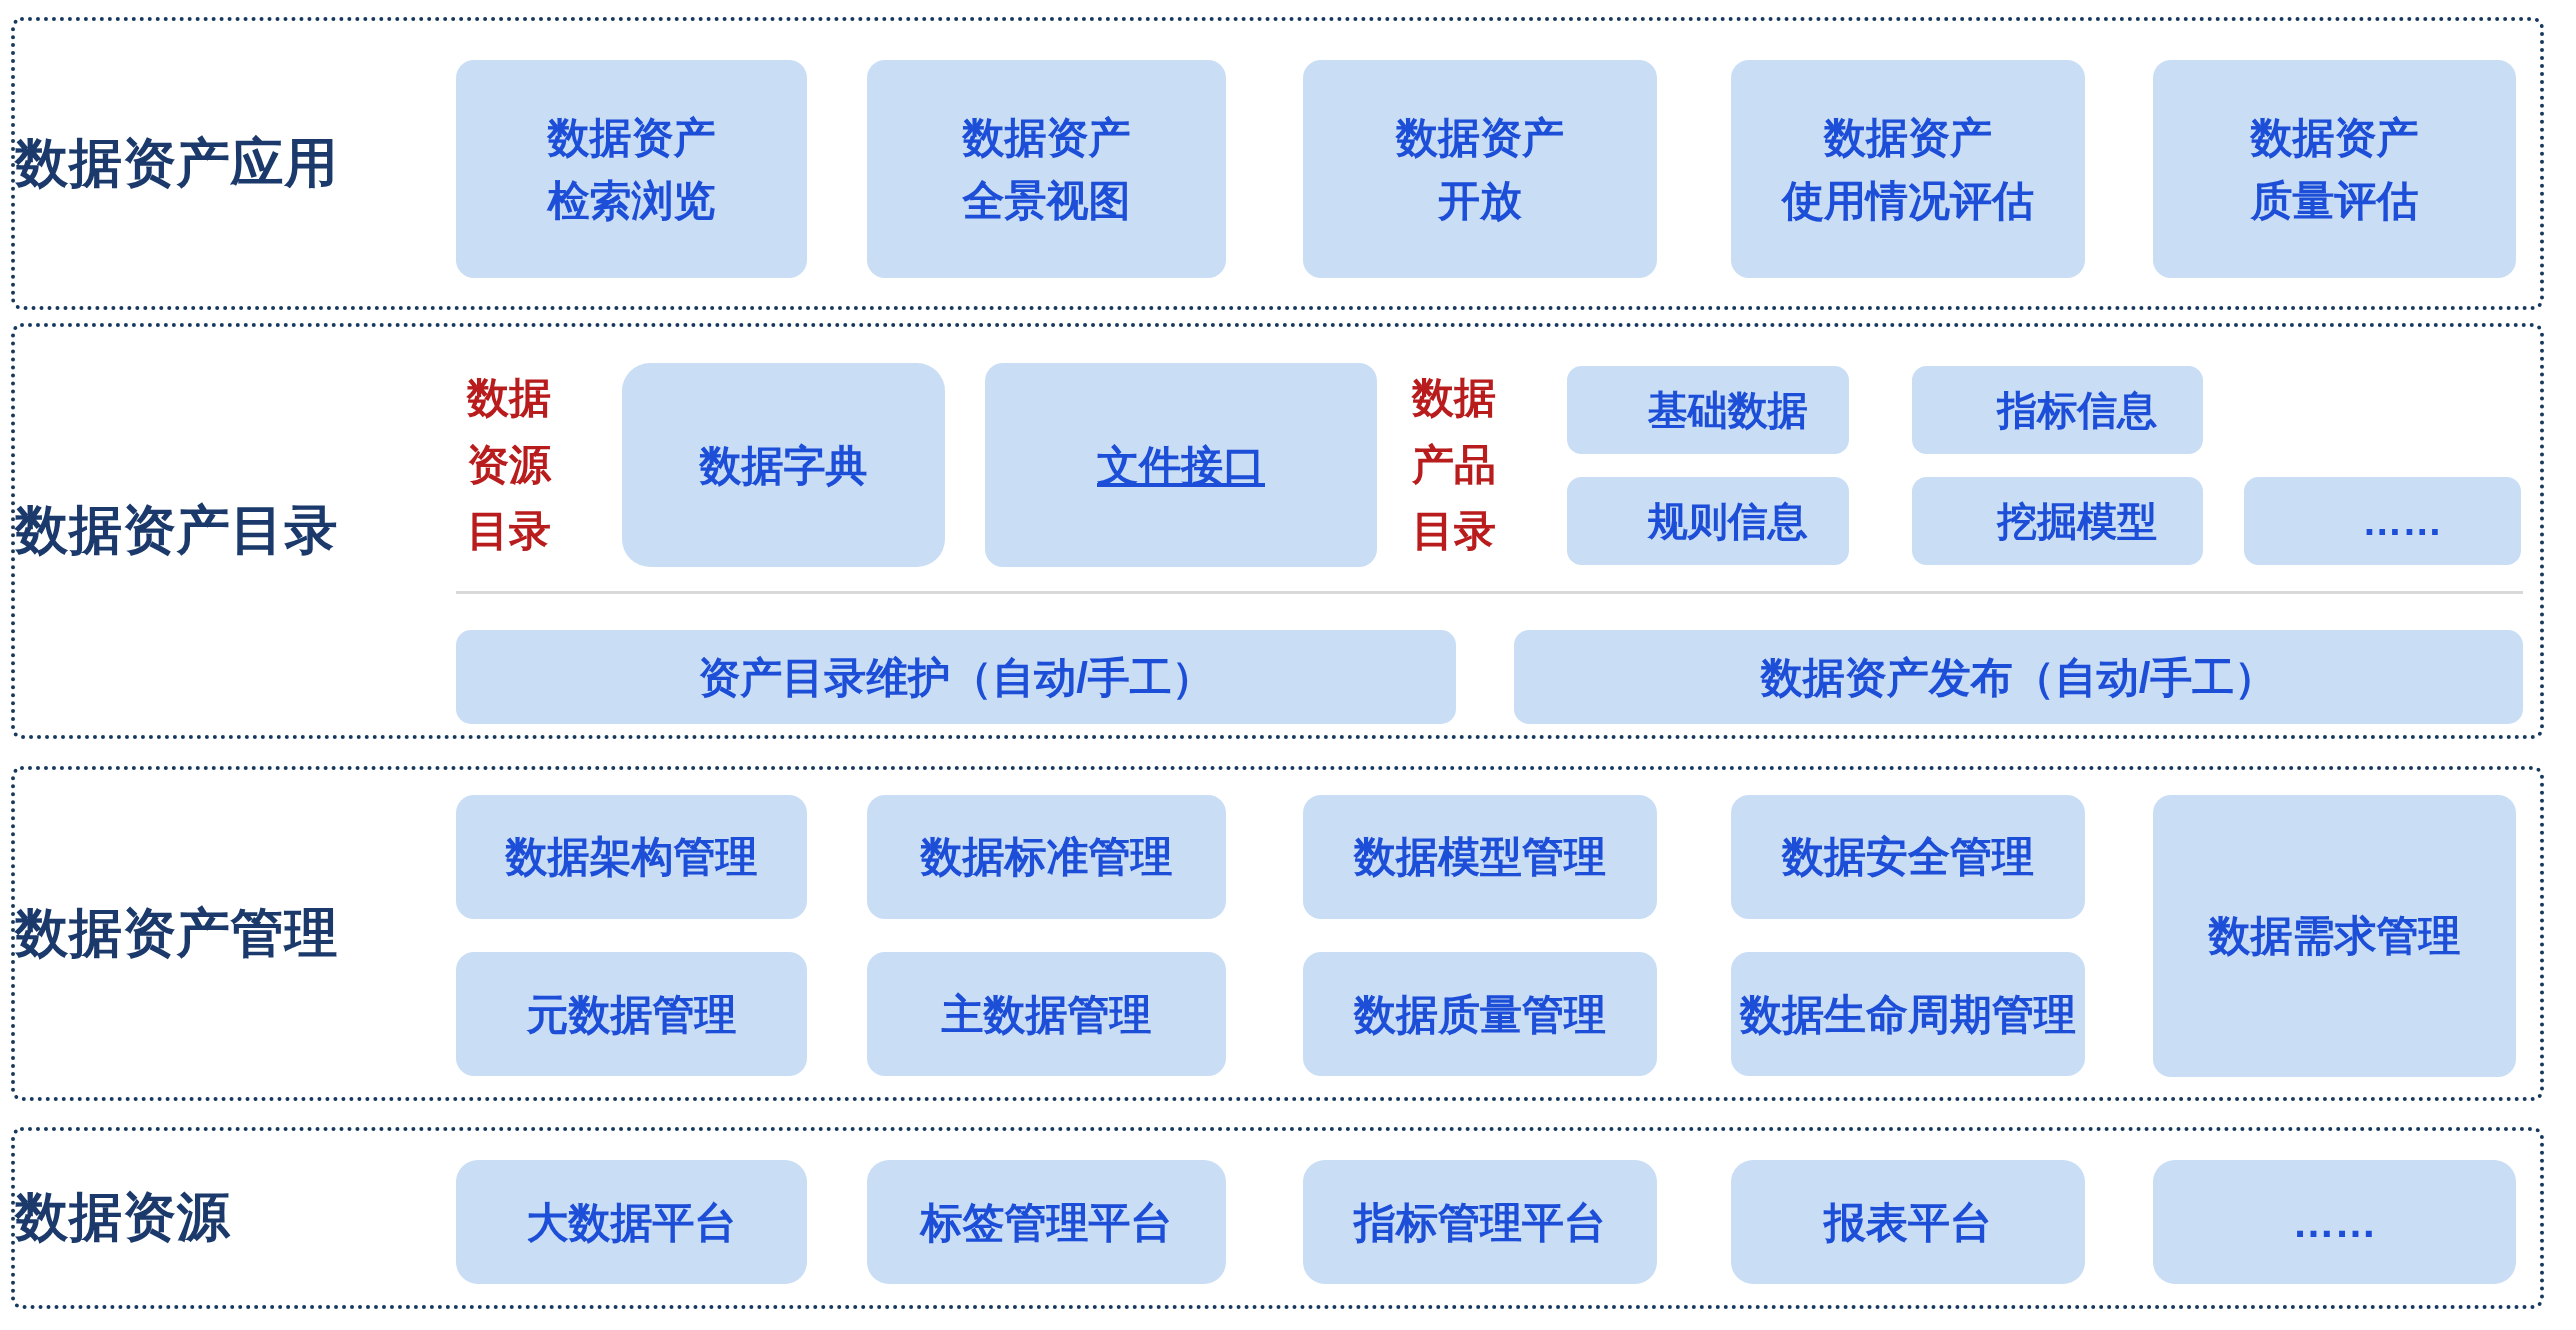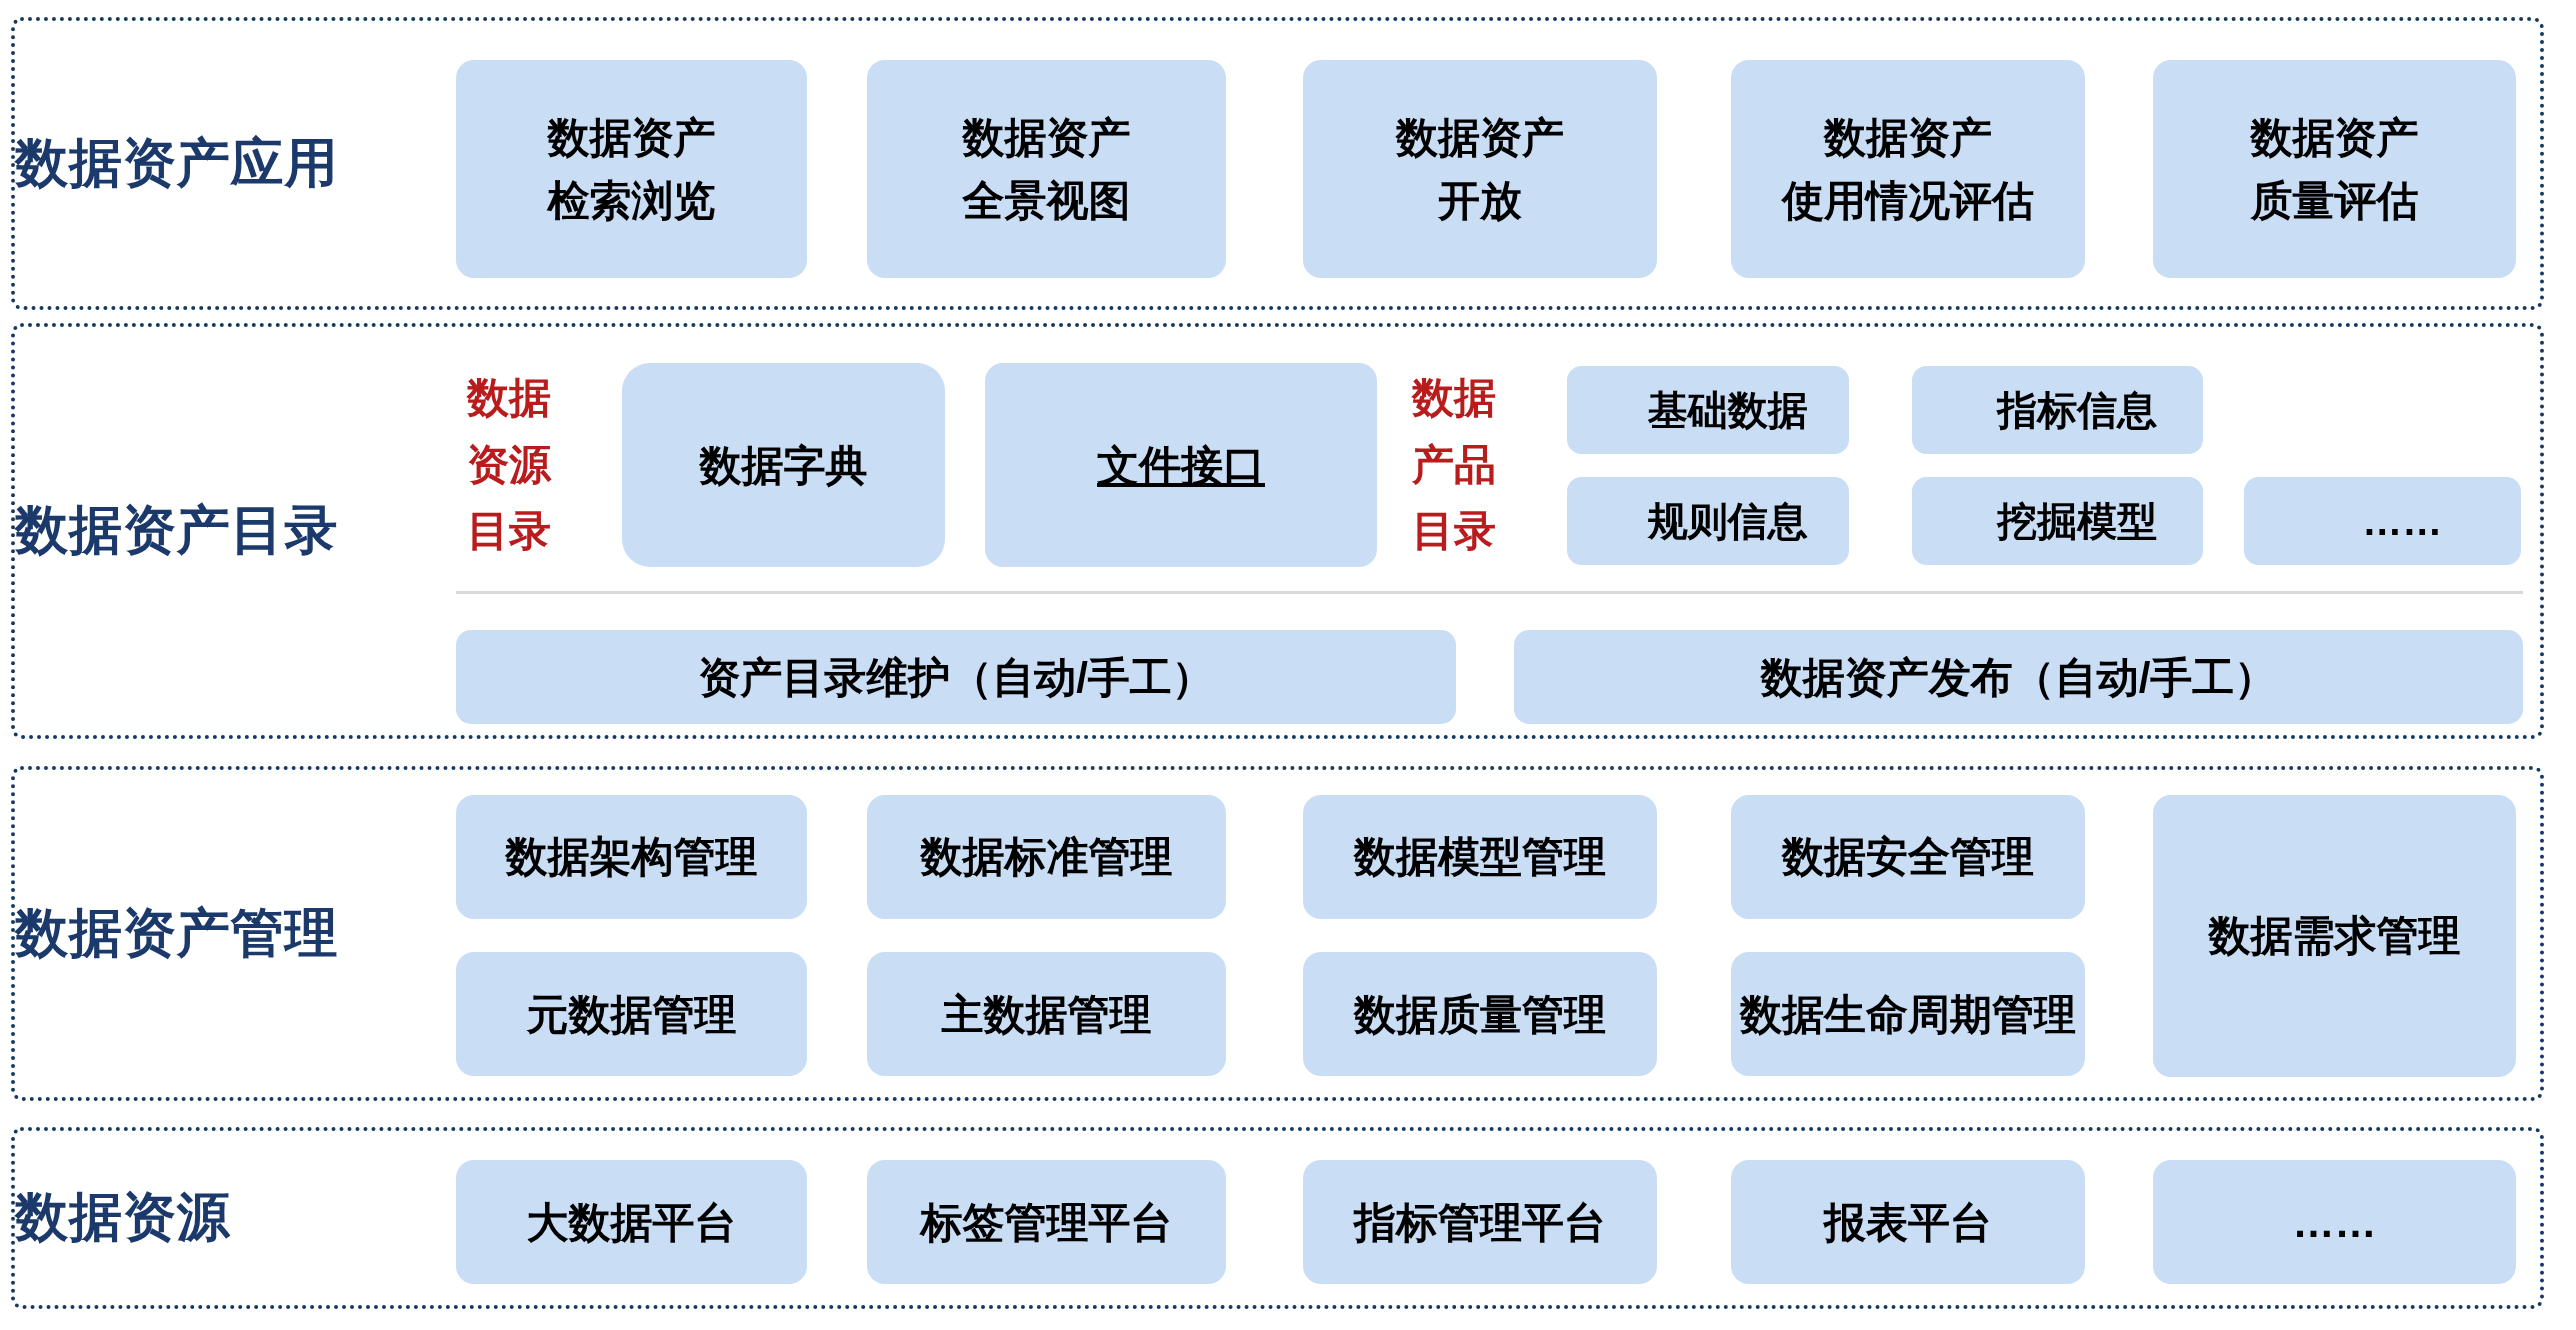--- a/index.html
+++ b/index.html
@@ -23,21 +23,21 @@
     display:flex; align-items:center; justify-content:flex-start;
   }
   .layer-title {
     font-size:53px; font-weight:bold; color:#1B3A6B; letter-spacing:0.9px;
     white-space:nowrap;
   }
 
   .box {
     position:absolute; background:#C9DDF5; border-radius:18px;
     display:flex; align-items:center; justify-content:center;
-    text-align:center; color:#000000; font-weight:bold;
+    text-align:center; color:#1d4ed8; font-weight:bold;
     font-size:42px; line-height:1.5; white-space:pre-line; padding:3.6px;
   }
   .box.small { font-size:40px; border-radius:14.5px;padding-left:43px; }
 
   
   .c1 { left:441px;  width:351px; }
   .c2 { left:852px;  width:359px; }
   .c3 { left:1288px; width:354px; }
   .c4 { left:1716px; width:354px; }
   .c5 { left:2138px; width:363px; }
@@ -68,21 +68,21 @@
   .wide { top:303px; height:94px; border-radius:15px; }
   #box-catalog-maintenance { left:441px;  width:1000px; }
   #box-asset-publish       { left:1499px; width:1009px; }
 
   
   #layer-management .r1 { top:24.5px;  height:124px; }
   #layer-management .r2 { top:182px; height:124px; }
   #layer-management .tall { top:24.5px; height:282px; }
 
   
-  #layer-resources .box { top:29px; height:124px; }
+  #layer-resources .box { top:29px; height:124px;border-radius:22px; }
 </style>
 </head>
 <body>
 
 <div class="canvas">
 
   <div class="layer" id="layer-application">
     <div class="title-zone">
       <div class="layer-title">数据资产应用</div>
     </div>

